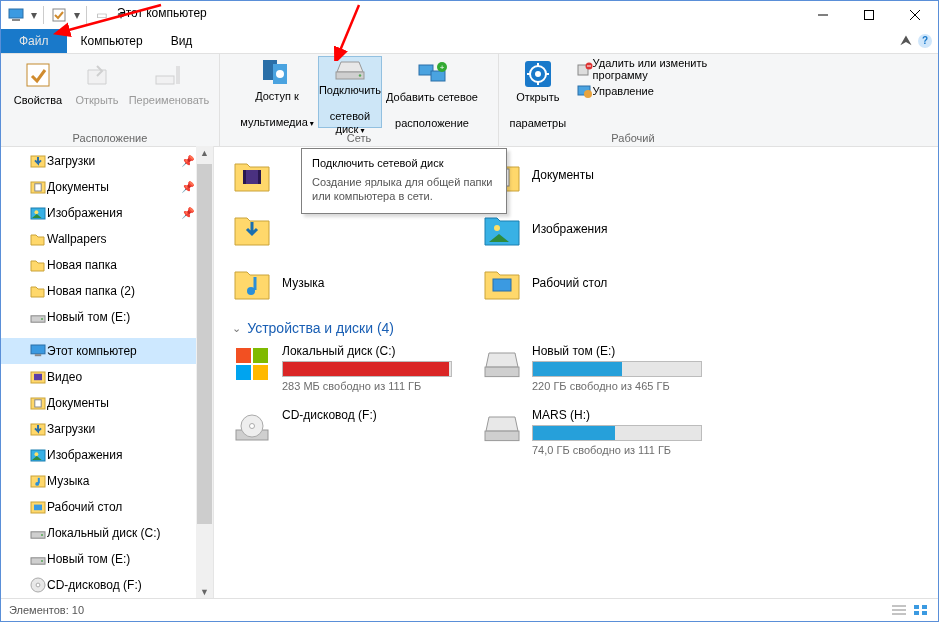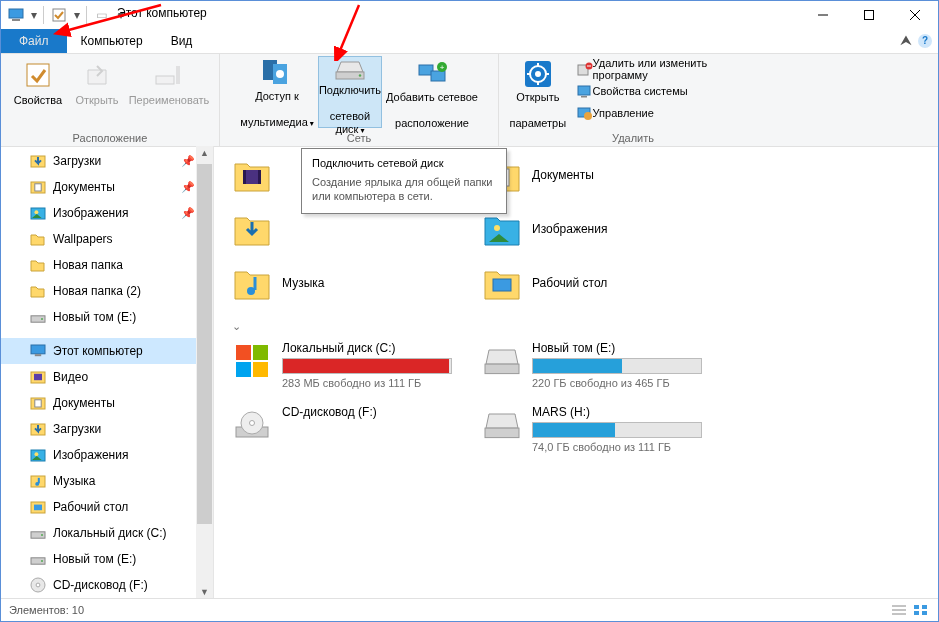--- a/index.html
+++ b/index.html
@@ -21,21 +21,21 @@
 .rgroup-body{display:flex;align-items:flex-start;gap:0;height:72px}
 .rbtn{width:78px;height:72px;display:flex;flex-direction:column;align-items:center;justify-content:flex-start;padding-top:2px;text-align:center;font-size:11px;line-height:13px}
 .rbtn.disabled{color:#999}
 .rbtn.hover{background:#cde6f7;border:1px solid #92c0e0;box-sizing:border-box;padding-top:1px}
 .rbtn .rico{width:34px;height:34px;display:flex;align-items:center;justify-content:center;margin-bottom:2px}
 .rsmall{height:22px;display:flex;align-items:center;gap:0;font-size:11px;padding:0 4px}
 .rsmall .sico{width:16px;height:16px;display:flex;align-items:center;justify-content:center}
 .body{position:absolute;top:145px;left:0;right:0;bottom:22px;display:flex}
 .nav{width:212px;border-right:1px solid #e5e5e5;overflow:hidden;position:relative}
 .nav-inner{padding-top:2px}
-.nav-item{height:26px;display:flex;align-items:center;gap:6px;padding-left:28px;font-size:12px;position:relative}
+.nav-item{height:26px;display:flex;align-items:center;padding-left:28px;font-size:12px;position:relative}
 .nav-item.selected{background:#cde8ff}
 .nav-item .pin{position:absolute;right:18px;color:#777;font-size:11px}
 .nav-ico{width:18px;height:16px;display:flex;align-items:center;justify-content:center}
 .nav-scroll{position:absolute;right:0;top:0;bottom:0;width:17px;background:#f0f0f0;display:flex;flex-direction:column;justify-content:space-between;align-items:center}
 .nav-scroll .thumb{position:absolute;top:18px;width:15px;left:1px;height:360px;background:#cdcdcd}
 .content{flex:1;overflow:auto;position:relative;padding-left:18px}
 .folders{display:flex;flex-wrap:wrap;padding-top:4px}
 .folder{width:250px;height:50px;display:flex;align-items:center;gap:10px}
 .folder .fic{width:40px;height:40px;display:flex;align-items:center;justify-content:center}
 .folder .flab{font-size:12px}
@@ -236,37 +236,28 @@
                   <circle cx="12" cy="4" r="3.5" fill="#d33"></circle>
                   <line x1="10" y1="4" x2="14" y2="4" stroke="#fff"></line>
                 </svg>
               </span>
               <span>Удалить или изменить программу</span>
             </div>
           <div class="rsmall">
               <span class="sico">
                 <svg width="16" height="14">
                   <rect x="1" y="2" width="12" height="9" fill="#4aa3e0" stroke="#2a6fa8"></rect>
-                  <rect x="4" y="12" width="6" height="1.5" fill="#888"></rect>
-                </svg>
-              </span>
-              <span>Свойства системы</span>
-            </div>
-          <div class="rsmall">
-              <span class="sico">
-                <svg width="16" height="14">
-                  <rect x="1" y="2" width="12" height="9" fill="#4aa3e0" stroke="#2a6fa8"></rect>
                   <circle cx="11" cy="10" r="4" fill="#e8a33d"></circle>
                 </svg>
               </span>
               <span>Управление</span>
             </div>
         </div>
       </div>
-      <div class="rgroup-title">Удалить</div>
+      <div class="rgroup-title">Рабочий</div>
     </div>
   </div>
 
   <div class="tooltip">
     <div class="tt-title">Подключить сетевой диск</div>
     <div class="tt-body">Создание ярлыка для общей папки или компьютера в сети.</div>
   </div>
 
   <div class="body">
     <div class="nav">
@@ -499,20 +490,21 @@
               <svg width="38" height="38">
                 <path d="M2 8h12l3 3h19v24H2z" fill="#ffd86b" stroke="#caa33a"></path>
                 <rect x="10" y="15" width="18" height="12" fill="#3b9ae1" stroke="#2a6fa8"></rect>
               </svg>
             </div>
             <div class="flab">Рабочий стол</div>
           </div>
         </div>
       <div class="section-head">
         <span style="color:#777;font-size:11px">⌄</span>
+        <span>Устройства и диски (4)</span>
       </div>
       <div class="drives" id="drives">
           <div class="drive">
             <div class="dic">
               <svg width="34" height="34">
                 <g>
                   <rect x="1" y="1" width="15" height="15" fill="#f25022"></rect>
                   <rect x="18" y="1" width="15" height="15" fill="#7fba00"></rect>
                   <rect x="1" y="18" width="15" height="15" fill="#00a4ef"></rect>
                   <rect x="18" y="18" width="15" height="15" fill="#ffb900"></rect>

